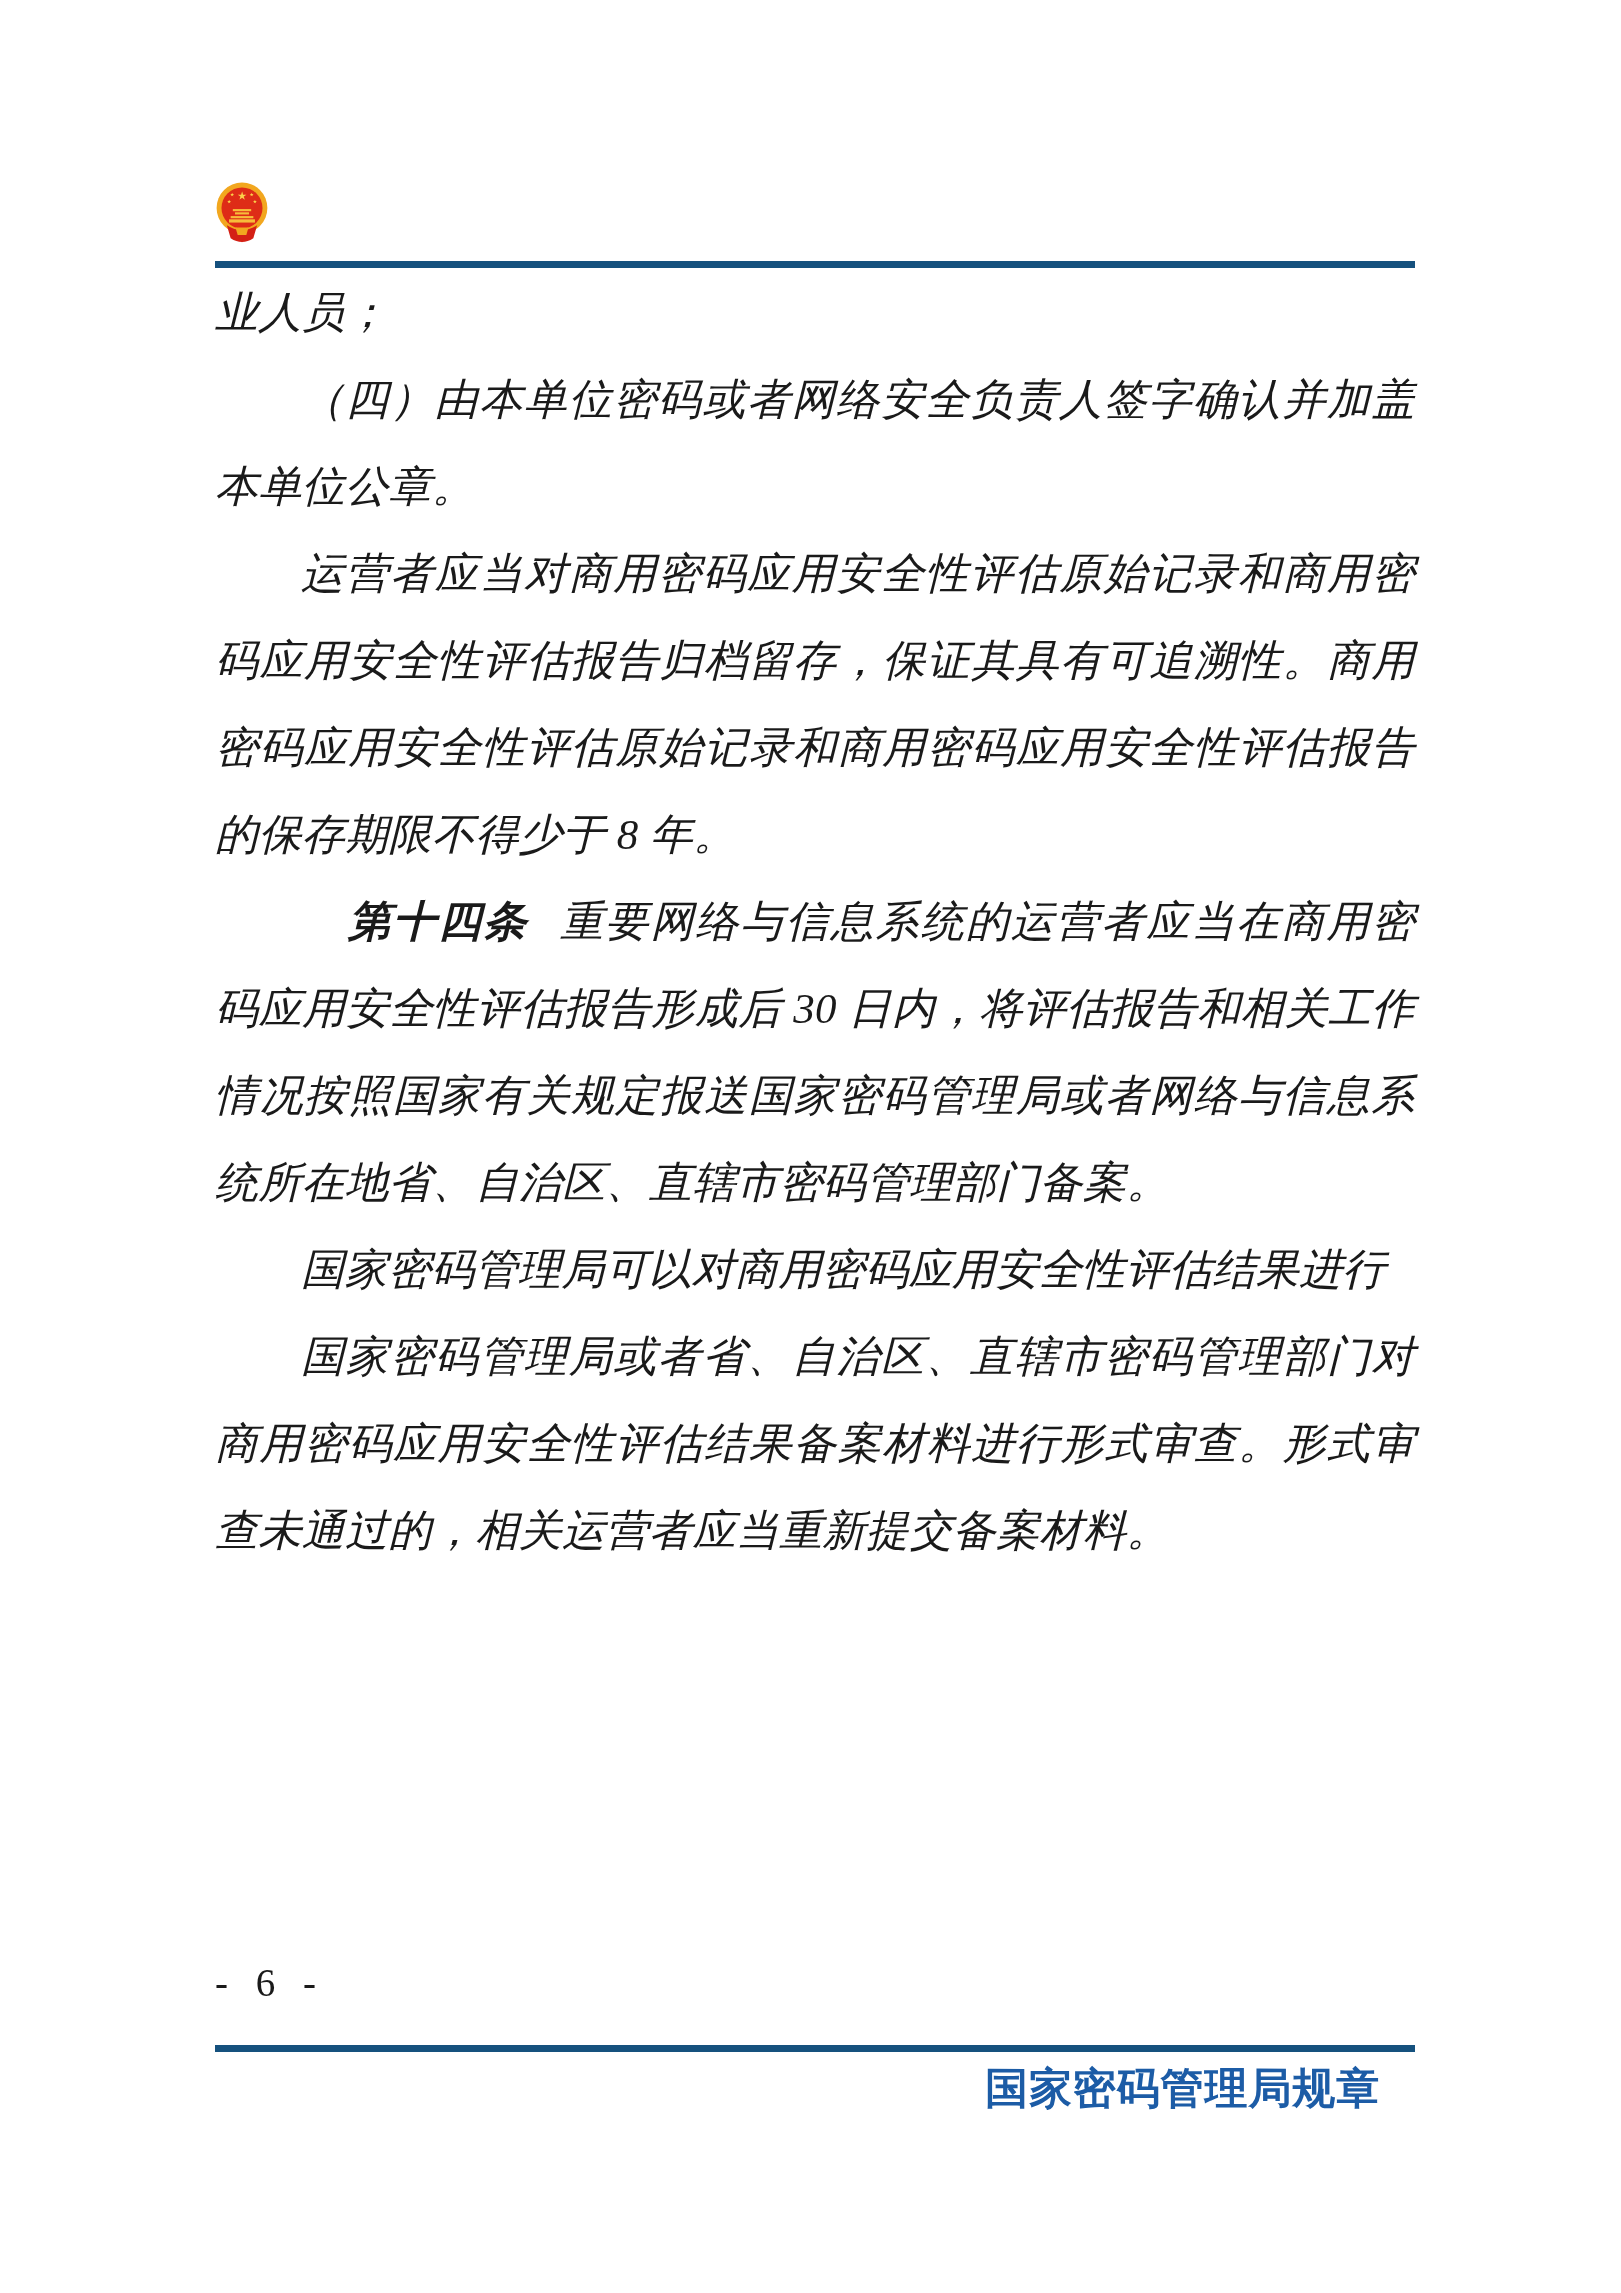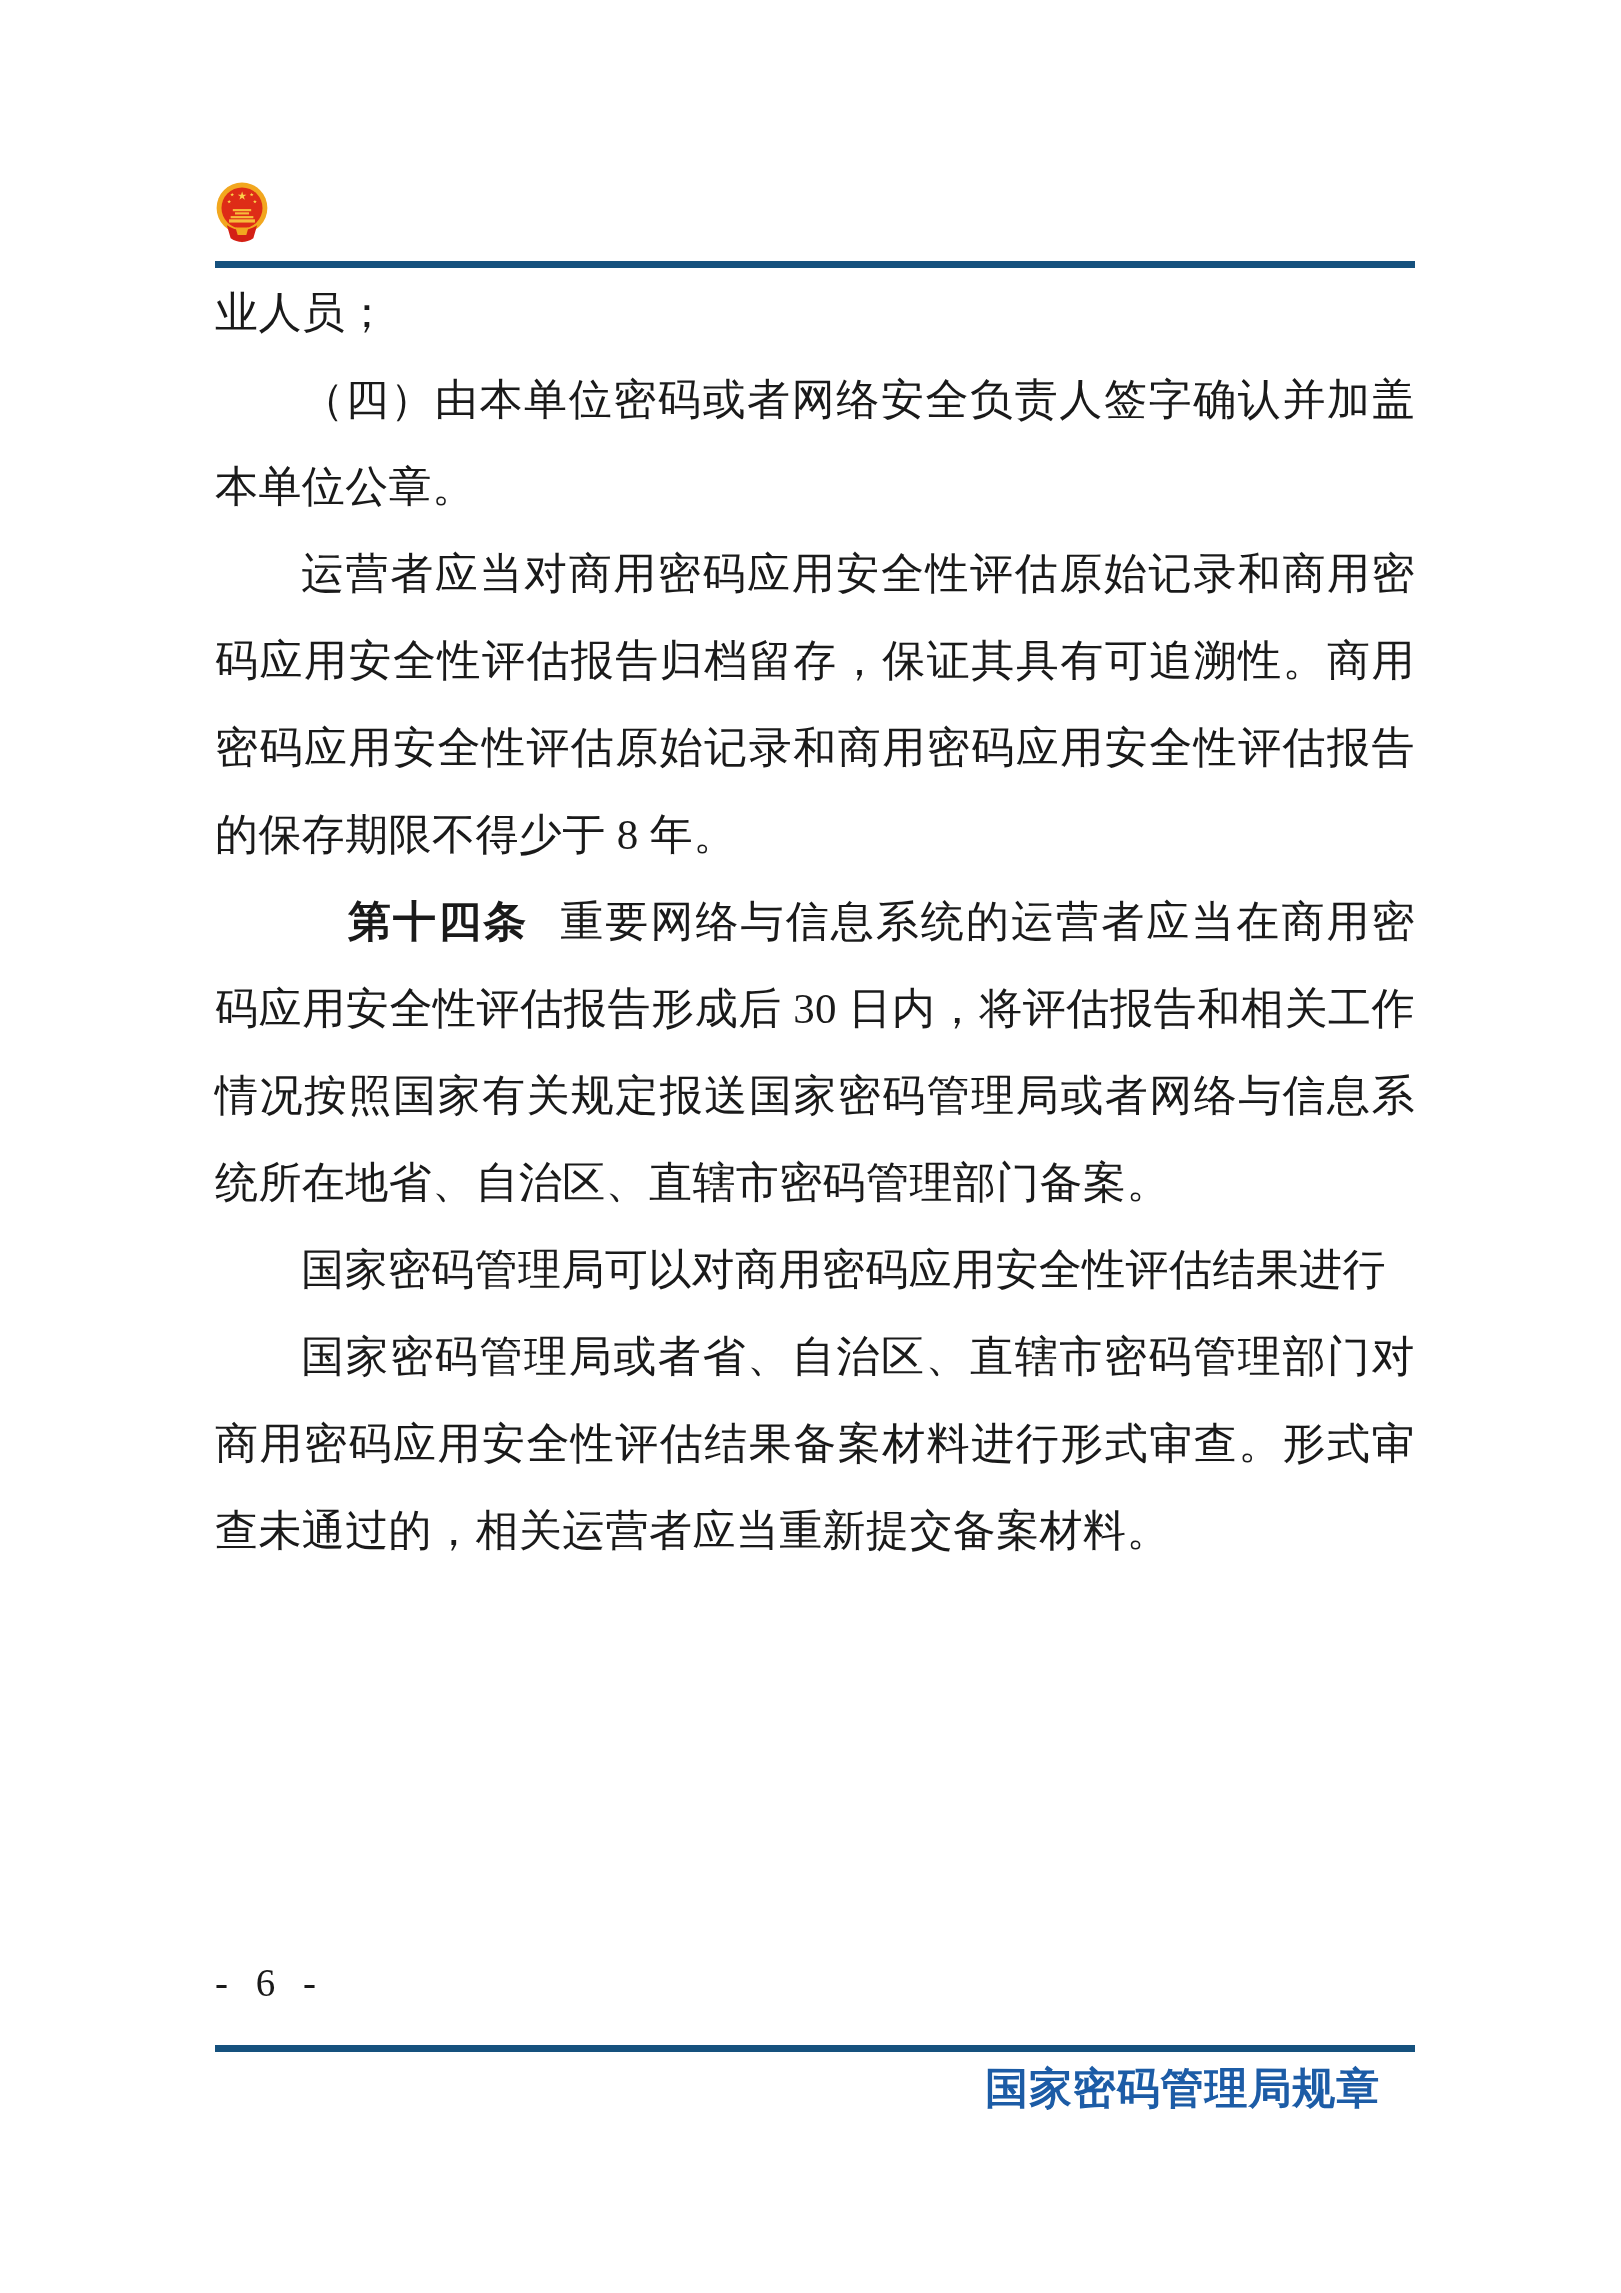--- a/index.html
+++ b/index.html
@@ -26,21 +26,21 @@
   .header-title{
     font-size:50px;font-weight:bold;color:var(--accent);
     letter-spacing:1.8px;line-height:75px;white-space:nowrap;
   }
   .header-rule{height:7.2px;background:var(--rule);margin-top:9px;}
   main{
     margin-top:0.9px;
     font-size:43px;line-height:87px;letter-spacing:0.4px;
     text-align:justify;color:var(--ink);
   }
-  main p{margin:0;text-indent:86px;}
+  main p{margin:0;text-indent:86px;font-style:italic;}
   main p.noindent{text-indent:0;}
   .lead{font-weight:bold;margin-right:32px;margin-left:47px;}
   .page-number{
     position:absolute;left:215px;top:1960px;
     font-size:39px;color:var(--ink);letter-spacing:9px;
   }
   .footer-rule{
     position:absolute;left:215px;top:2045px;width:1200px;height:7.2px;
     background:var(--rule);
   }

